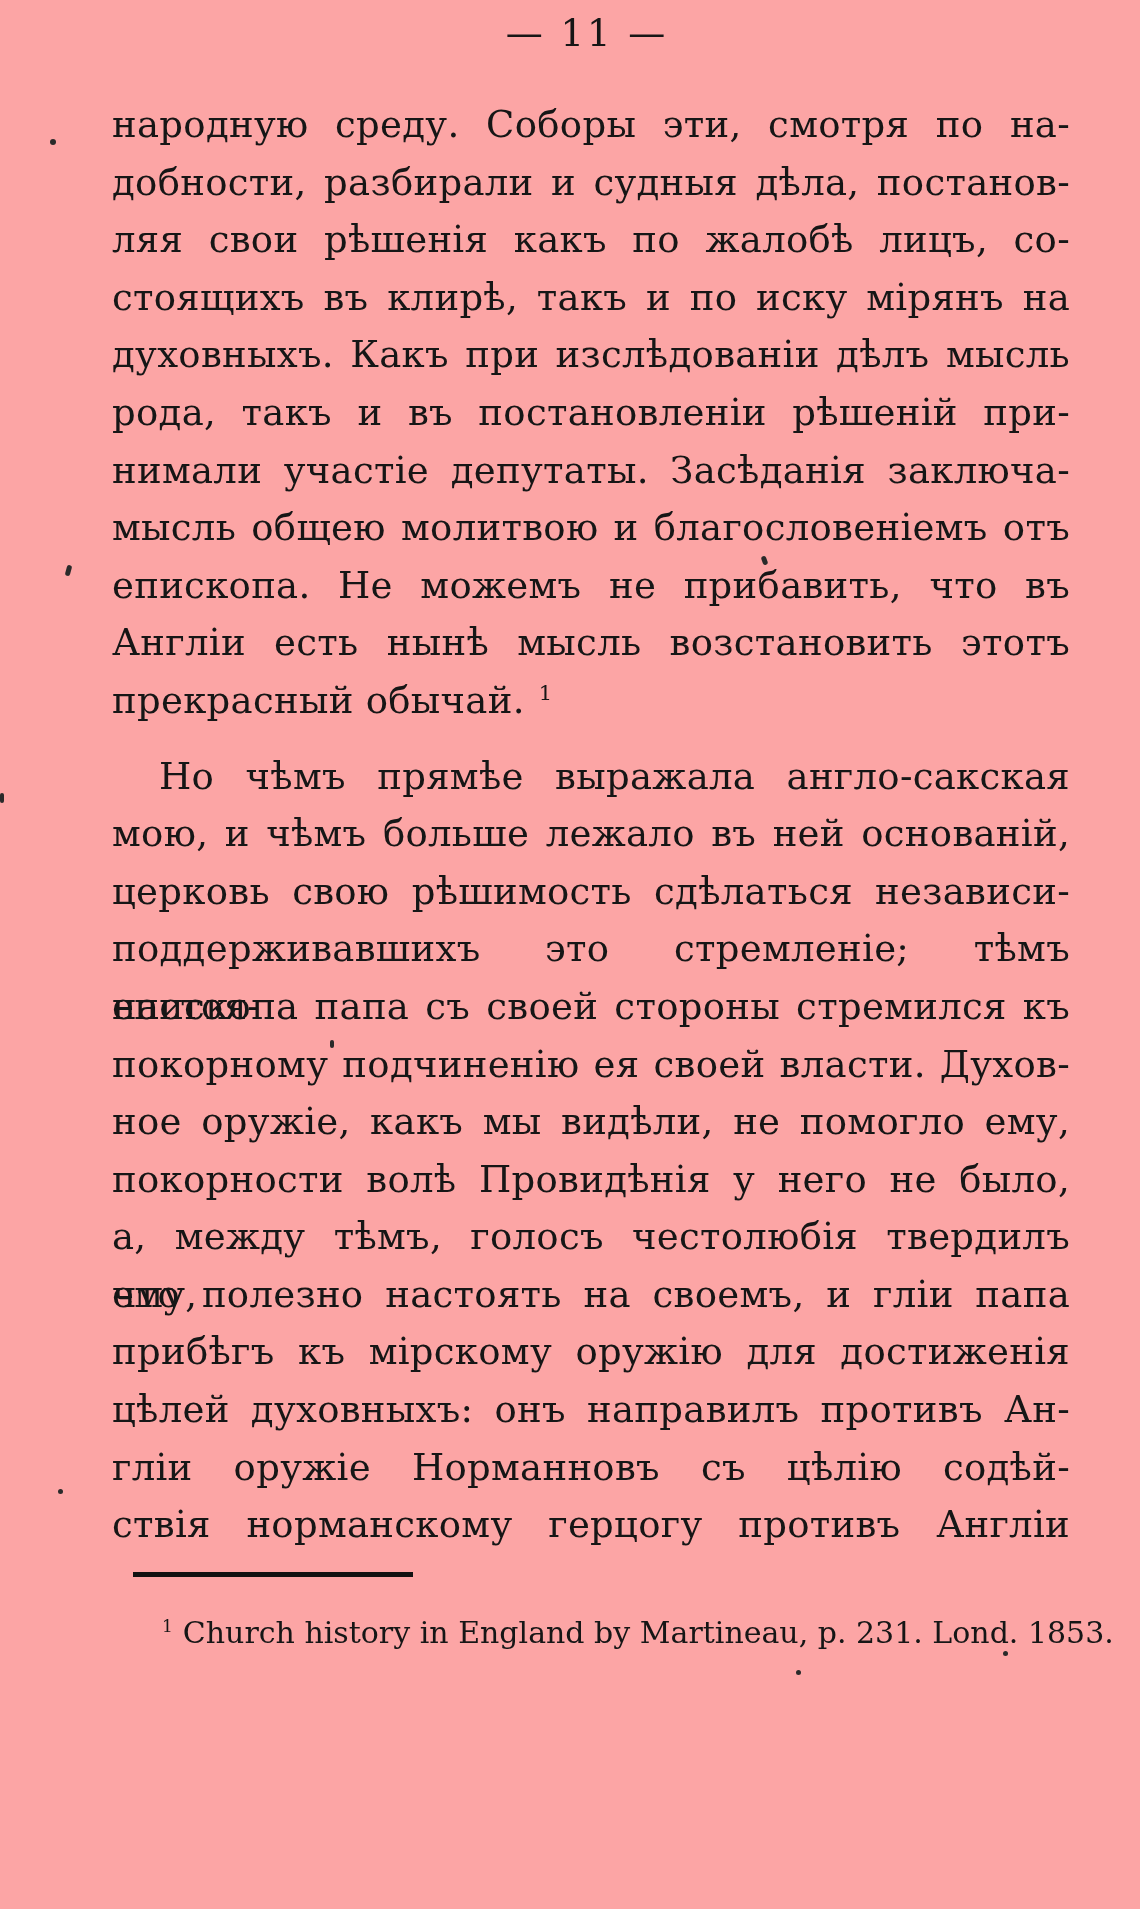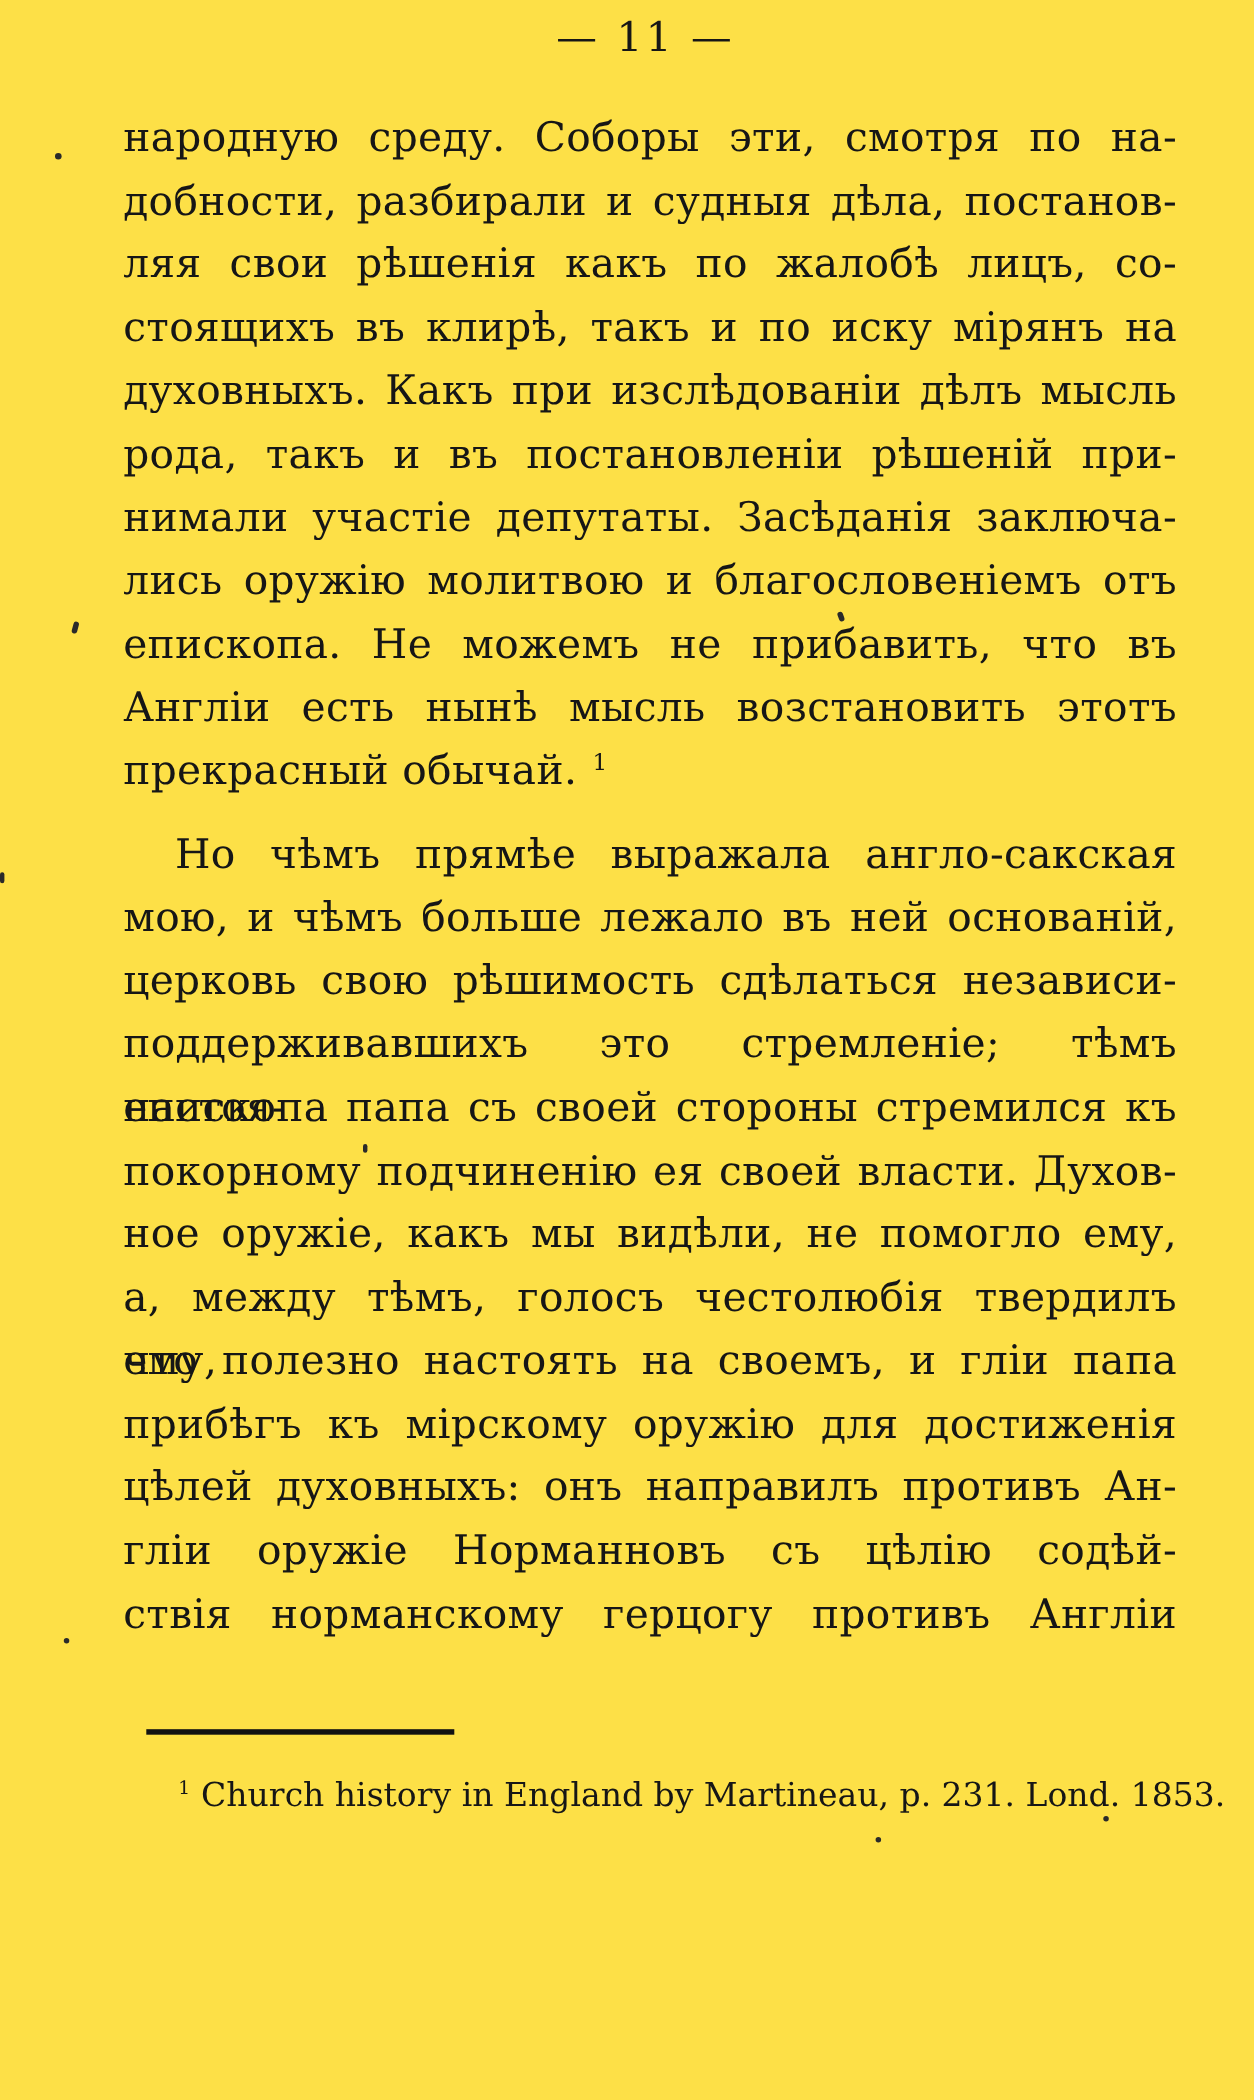--- a/index.html
+++ b/index.html
@@ -1,20 +1,20 @@
 <!DOCTYPE html>
 <html><head>
 <meta charset="utf-8">
 <style>
   html, body { margin: 0; padding: 0; background: #ffffff; }
   .page {
     position: relative;
     width: 1140px;
     height: 1909px;
-    background: #fde047;
+    background: #fca5a5;
     font-family: "DejaVu Serif", "Liberation Serif", serif;
     color: #161616;
     overflow: hidden;
   }
   .header {
     position: absolute;
     top: 12px;
     left: 17px;
     width: 1140px;
     text-align: center;
@@ -84,33 +84,34 @@
   <div class="header">— 11 —</div>
 
   <div class="textblock">
     <div class="line">народную среду. Соборы эти, смотря по на-</div>
     <div class="line">добности, разбирали и судныя дѣла, постанов-</div>
     <div class="line">ляя свои рѣшенія какъ по жалобѣ лицъ, со-</div>
     <div class="line">стоящихъ въ клирѣ, такъ и по иску мірянъ на</div>
     <div class="line">духовныхъ. Какъ при изслѣдованіи дѣлъ мысль</div>
     <div class="line">рода, такъ и въ постановленіи рѣшеній при-</div>
     <div class="line">нимали участіе депутаты. Засѣданія заключа-</div>
-    <div class="line">лись оружію молитвою и благословеніемъ отъ</div>
+    <div class="line">мысль общею молитвою и благословеніемъ отъ</div>
     <div class="line">епископа. Не можемъ не прибавить, что въ</div>
     <div class="line">Англіи есть нынѣ мысль возстановить этотъ</div>
     <div class="line nojust">
       <span>прекрасный обычай.</span><sup class="fn-ref">1</sup>
     </div>
     <div class="line indent">Но чѣмъ прямѣе выражала англо-сакская</div>
     <div class="line">мою, и чѣмъ больше лежало въ ней основаній,</div>
     <div class="line">церковь свою рѣшимость сдѣлаться независи-</div>
     <div class="line">поддерживавшихъ это стремленіе; тѣмъ настоя-</div>
     <div class="line">епископа папа съ своей стороны стремился къ</div>
     <div class="line">покорному подчиненію ея своей власти. Духов-</div>
     <div class="line">ное оружіе, какъ мы видѣли, не помогло ему,</div>
+    <div class="line">покорности волѣ Провидѣнія у него не было,</div>
     <div class="line">а, между тѣмъ, голосъ честолюбія твердилъ ему,</div>
     <div class="line">что полезно настоять на своемъ, и гліи папа</div>
     <div class="line">прибѣгъ къ мірскому оружію для достиженія</div>
     <div class="line">цѣлей духовныхъ: онъ направилъ противъ Ан-</div>
     <div class="line">гліи оружіе Норманновъ съ цѣлію содѣй-</div>
     <div class="line">ствія норманскому герцогу противъ Англіи</div>
   </div>
 
   <div class="fn-rule"></div>
 

